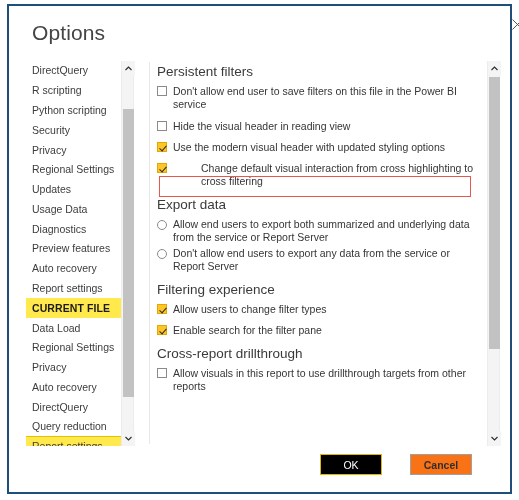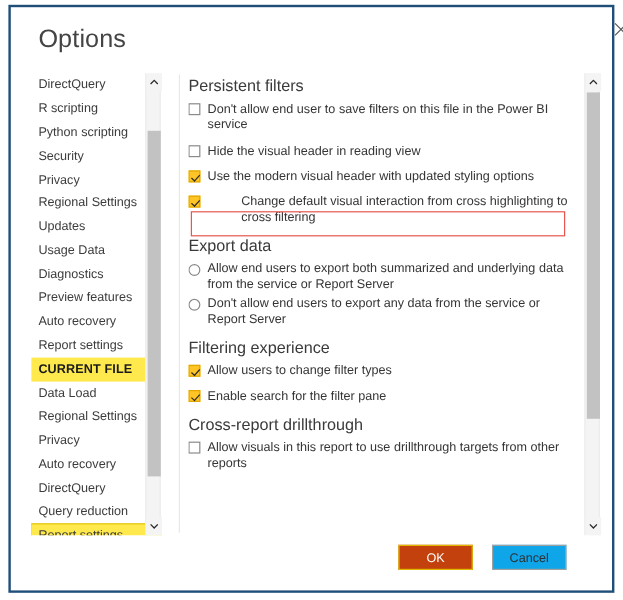--- a/index.html
+++ b/index.html
@@ -242,32 +242,33 @@
     position: absolute;
     height: 21px;
     font-size: 10.5px;
     display: flex;
     align-items: center;
     justify-content: center;
     box-sizing: border-box;
     cursor: pointer;
   }
   #ok-button {
-    right: 116px;
+    right: 128px;
     width: 62px;
-    background: #c2410c;
+    background: #000000;
     border: 1px solid #e0b800;
     color: #ffffff;
   }
   #cancel-button {
     right: 38px;
     width: 62px;
-    background: #0ea5e9;
+    background: #f97316;
     border: 1px solid #a0a0a0;
     color: #2f2f2f;
+    font-weight: bold;
   }
 </style>
 </head>
 <body>
 
 <div id="dialog">
 
   <div id="titlebar">
     <div id="page-title">Options</div>
     <div id="close-btn">

